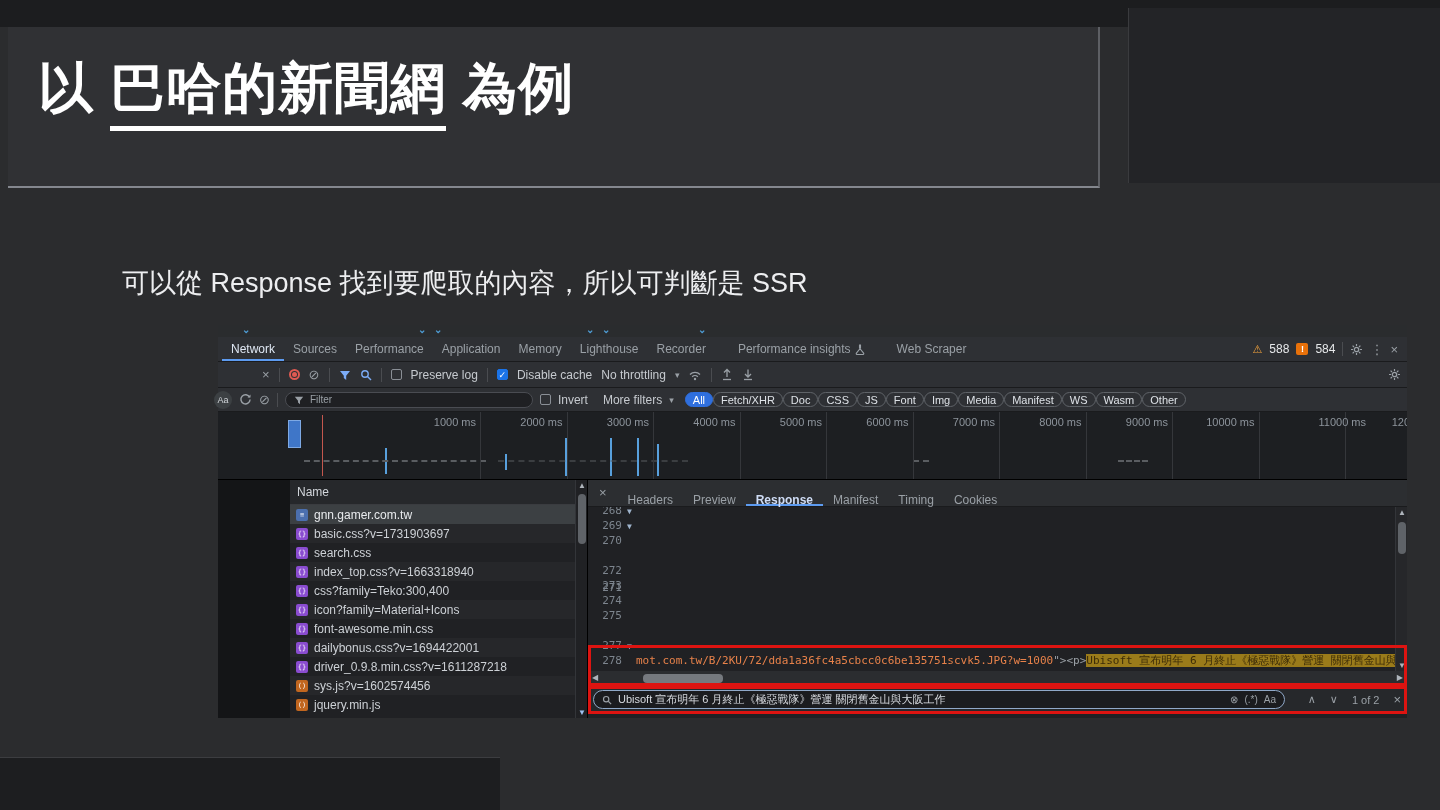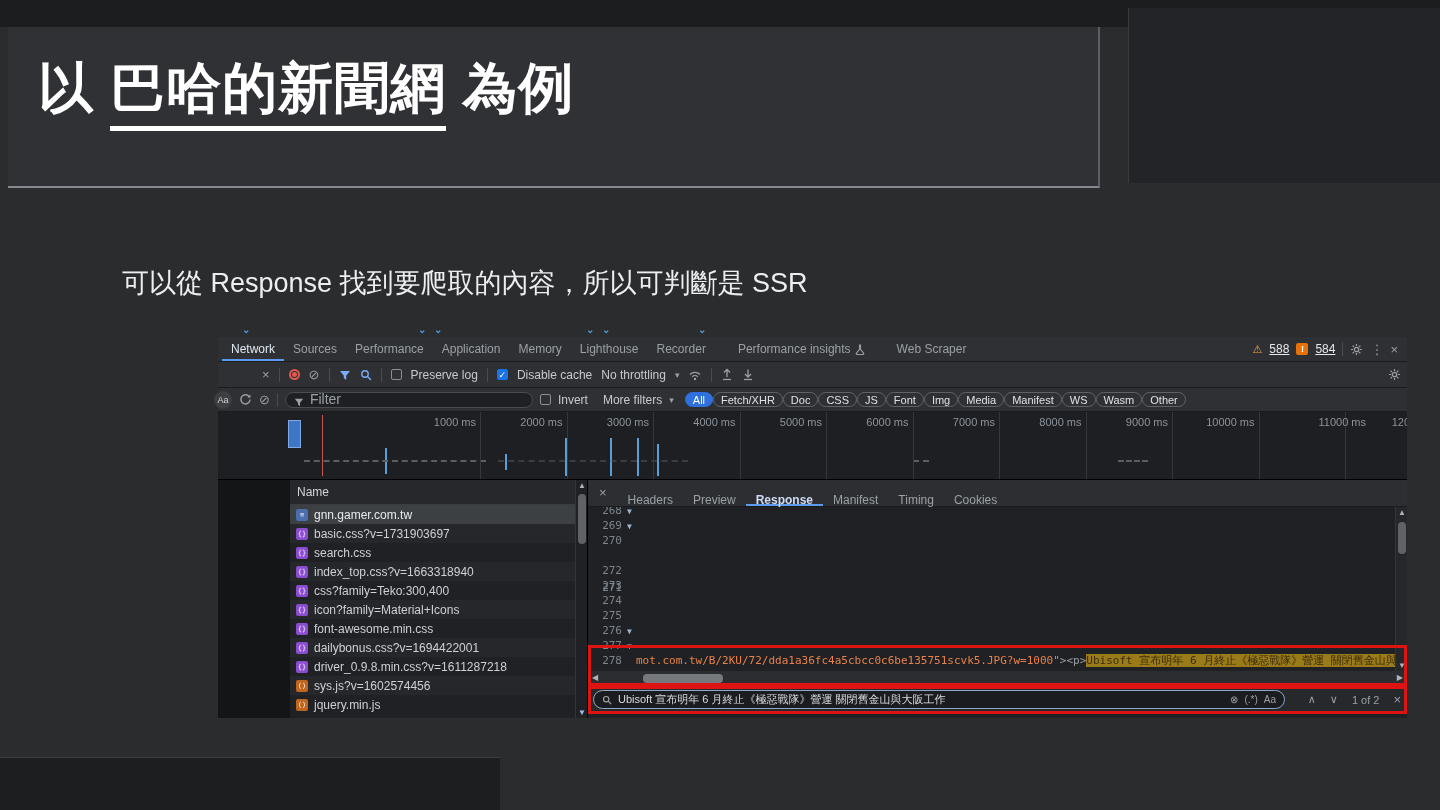--- a/index.html
+++ b/index.html
@@ -23,41 +23,41 @@
               font-size:12px; color:#9aa0a6; }
 
   .page-strip { height:12px; background:#2a2c2e; position:relative; overflow:hidden; }
   .chev { position:absolute; top:-1px; color:#4f9fd8; font-size:10px; font-weight:bold; }
 
   .tabbar { height:25px; background:#2e3034; display:flex; align-items:stretch; border-bottom:1px solid #1a1b1d; padding-left:4px; }
   .main-tab { padding:0 9px; line-height:23px; color:#9aa0a6; white-space:nowrap; display:flex; align-items:center; gap:4px; }
   .main-tab.active { color:#dfe7f3; box-shadow:inset 0 -2px 0 #5d9bf0; }
   .tabbar-right { margin-left:auto; display:flex; align-items:center; gap:7px; padding-right:9px; }
   .warn-tri { color:#f0a13c; font-size:11px; }
-  .warn-num { color:#e6e8ea;text-decoration:underline; }
+  .warn-num { color:#e6e8ea; }
   .issue-box { width:12px; height:12px; background:#e8710a; border-radius:2px; color:#fff; font-size:9px; font-weight:bold;
                text-align:center; line-height:12px; }
   .bar-sep { width:1px; height:14px; background:#4a4c50; }
   .icon-btn { color:#9aa0a6; font-size:13px; line-height:13px; }
 
   .toolbar { height:26px; background:#2e3034; display:flex; align-items:center; gap:9px; padding:0 6px 0 44px; border-bottom:1px solid #1a1b1d; }
   .record { width:11px; height:11px; border:2px solid #e05a52; border-radius:50%; position:relative; }
   .record::after { content:""; position:absolute; left:1px; top:1px; width:5px; height:5px; border-radius:50%; background:#e05a52; }
   .glyph { font-size:13px; color:#9aa0a6; }
   .checkbox { width:11px; height:11px; border:1px solid #8a8f96; border-radius:2px; background:transparent; }
   .checkbox.checked { background:#1a73e8; border-color:#1a73e8; color:#fff; font-size:9px; line-height:11px; text-align:center; }
   .cb-label { color:#c6cacf; }
   .caret { font-size:9px; color:#9aa0a6; }
   .toolbar .right-gear { margin-left:auto; }
 
   .filter-row { height:24px; background:#2e3034; display:flex; align-items:center; gap:7px; padding:0 6px 0 0; border-bottom:1px solid #1a1b1d; }
   .aa-circle { width:18px; height:18px; margin-left:-4px; border-radius:50%; background:#3c4043; color:#d0d4d9;
                font-size:9px; text-align:center; line-height:18px; }
   .filter-input { width:248px; height:16px; background:#1f2023; border:1px solid #4a4c52; border-radius:9px;
-                  display:flex; align-items:flex-end; gap:6px; padding:0 8px; color:#9aa0a6; font-size:14px; }
+                  display:flex; align-items:center; gap:6px; padding:0 8px; color:#9aa0a6; font-size:10px; }
   .chip { height:15px; padding:0 7px; border:1px solid #5f6368; border-radius:8px; line-height:14px; font-size:11px;
           color:#dde1e6; white-space:nowrap; }
   .chip.active { background:#2f6fde; border-color:#2f6fde; color:#ffffff; }
 
   .timeline { position:absolute; left:0; top:87px; width:1189px; height:68px; background:#1d1f22;
               border-bottom:1px solid #000; overflow:hidden; }
   .gridline  { position:absolute; top:0; bottom:0; width:1px; background:#35373b; }
   .tick-label{ position:absolute; top:4px; width:60px; text-align:right; font-size:11px; color:#8d949c; }
   .ov-selwin { position:absolute; left:70px; top:8px; width:13px; height:28px; background:#3f76c8; border:1px solid #7ea9e4; }
   .ov-red    { position:absolute; left:104px; top:3px; bottom:3px; width:1px; background:#c4574e; }
@@ -393,21 +393,20 @@
 
     <div class="code-area" id="code-area">
         <div class="code-row" style="top: -4px;"><span class="lineno">268</span><span class="fold-caret">▼</span></div>
         <div class="code-row" style="top: 11px;"><span class="lineno">269</span><span class="fold-caret">▼</span></div>
         <div class="code-row" style="top: 26px;"><span class="lineno">270</span></div>
         <div class="code-row" style="top: 41px; margin-top: 32px;"><span class="lineno">271</span></div>
         <div class="code-row" style="top: 56px;"><span class="lineno">272</span></div>
         <div class="code-row" style="top: 71px;"><span class="lineno">273</span></div>
         <div class="code-row" style="top: 86px;"><span class="lineno">274</span></div>
         <div class="code-row" style="top: 101px;"><span class="lineno">275</span></div>
-        <div class="code-row" style="top: 116px;"><span class="lineno">276</span><span class="fold-caret">▼</span></div>
         <div class="code-row" style="top: 131px;"><span class="lineno">277</span><span class="fold-caret">▼</span></div>
         <div class="code-row" style="top: 146px;"><span class="lineno">278</span><span class="code-content"><span class="code-url">mot.com.tw/B/2KU/72/dda1a36fc4a5cbcc0c6be135751scvk5.JPG?w=1000</span><span class="code-tag">"&gt;&lt;p&gt;</span><span class="code-hl">Ubisoft 宣布明年 6 月終止《極惡戰隊》營運 關閉舊金山與大阪工作</span></span></div>
       </div>
 
     <div class="v-scroll">
       <span class="scroll-arrow" style="top:1px">▲</span>
       <div class="v-thumb"></div>
       <span class="scroll-arrow" style="bottom:1px">▼</span>
     </div>
 

